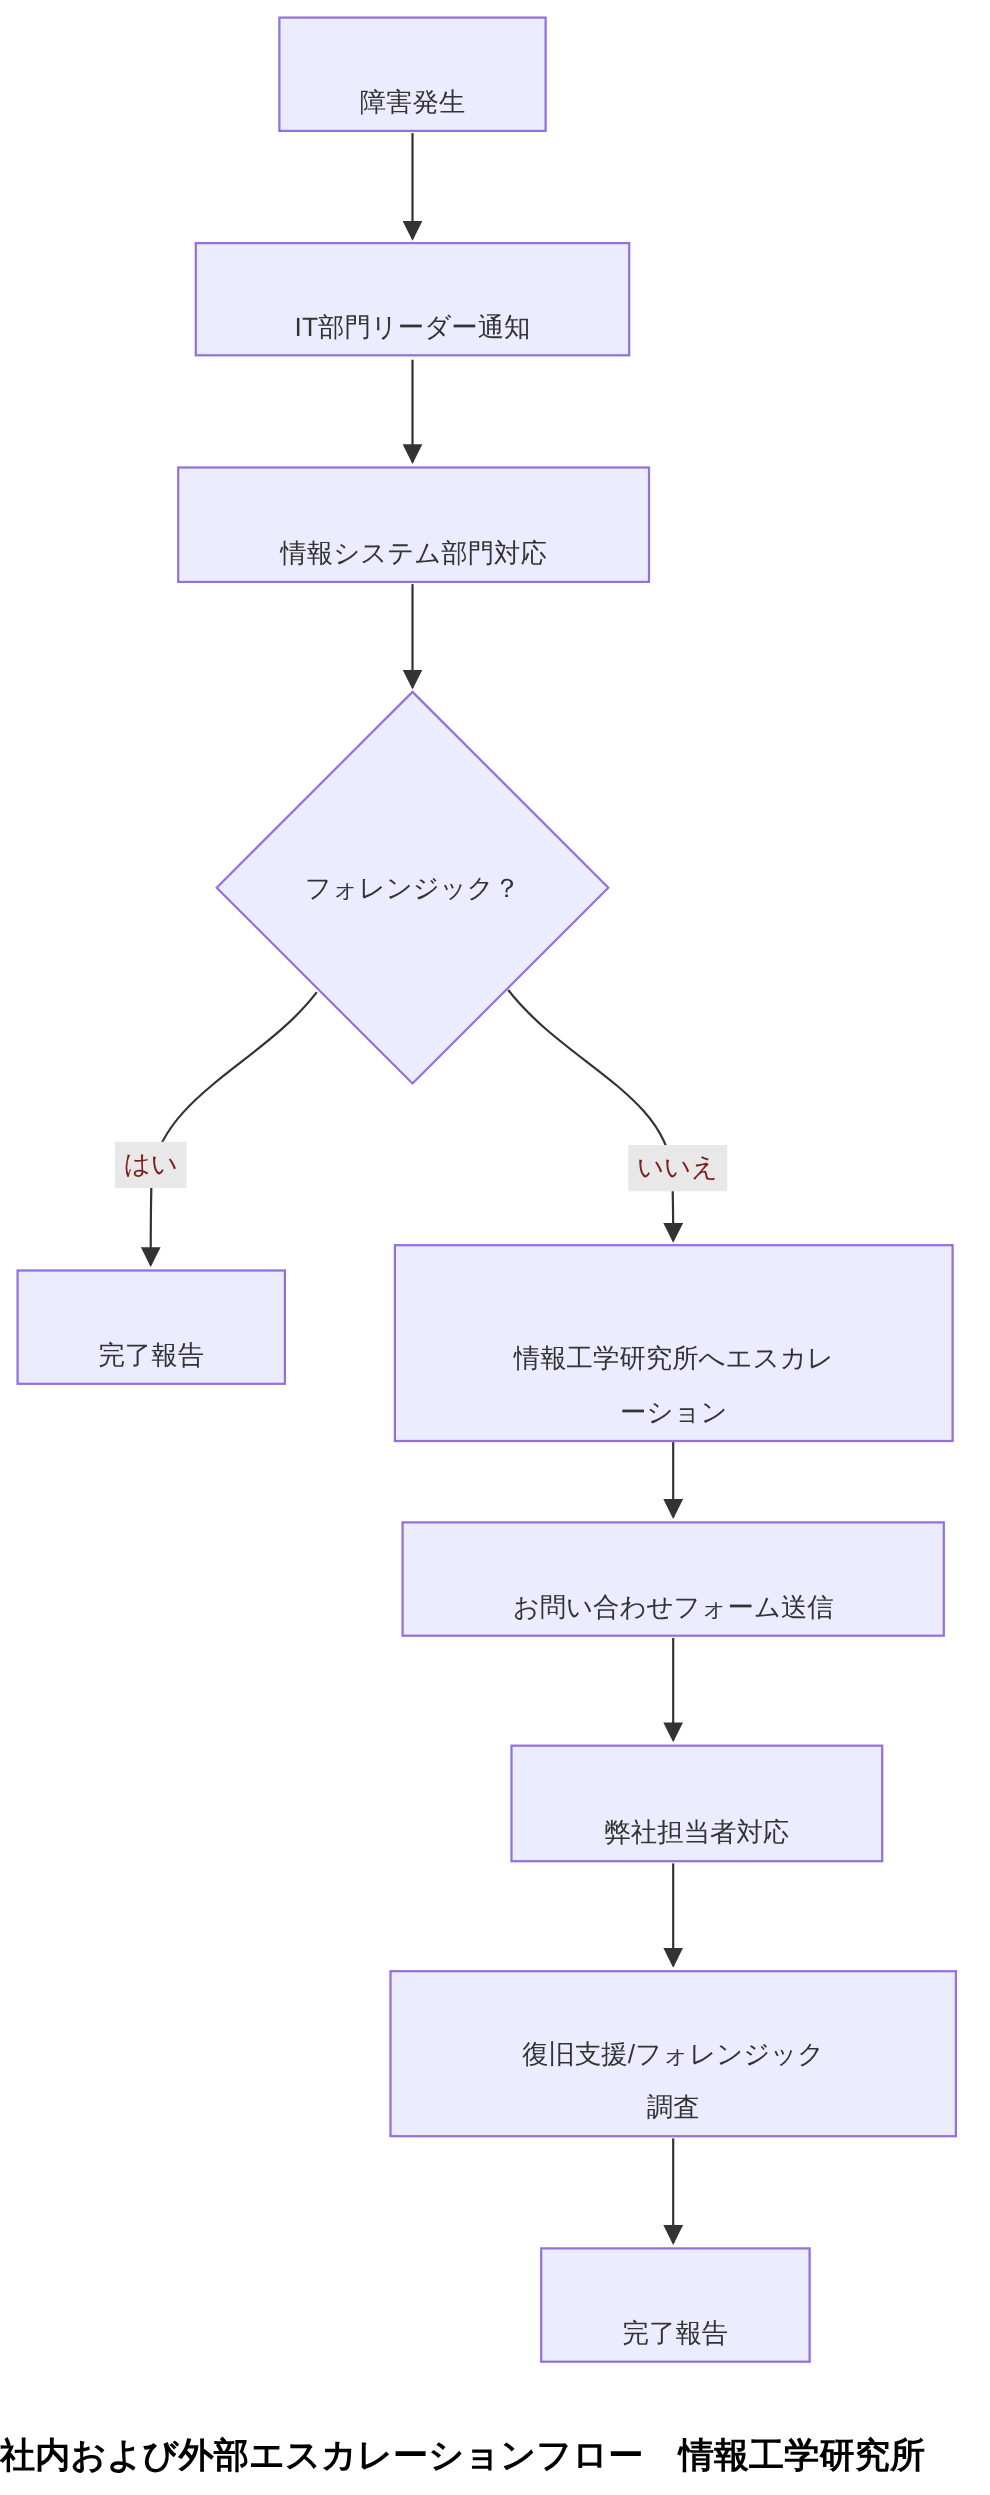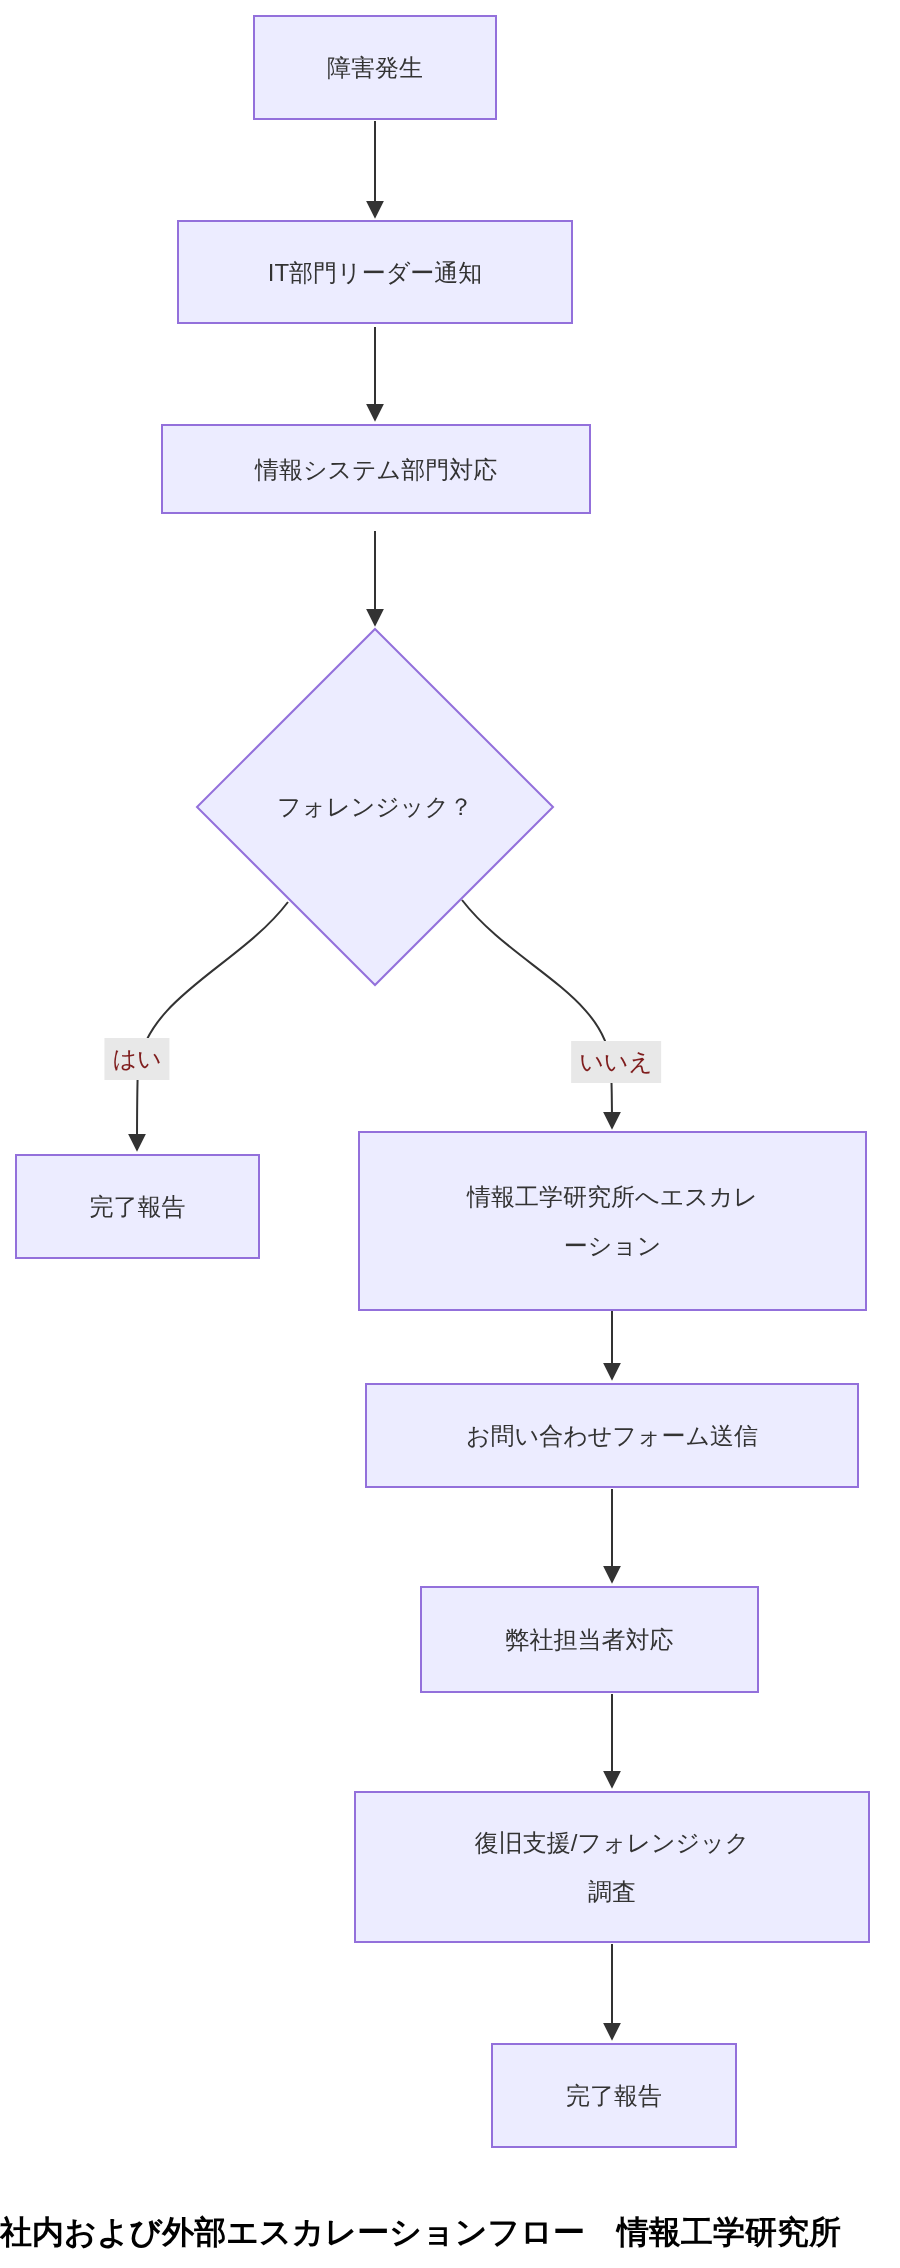--- a/index.html
+++ b/index.html
@@ -4,21 +4,21 @@
 <style>
   html,body{margin:0;padding:0;background:#ffffff;}
   #stage{
     position:relative;width:900px;height:2268px;background:#ffffff;overflow:hidden;
     font-family:"Liberation Sans","DejaVu Sans",sans-serif;
   }
   #edge-layer{position:absolute;left:0;top:0;width:900px;height:2268px;}
   .node{
     position:absolute;box-sizing:border-box;
     background:#ECECFF;border:2px solid #9370DB;
-    display:flex;flex-direction:column;align-items:center;justify-content:center;
+    display:flex;flex-direction:column;align-items:center;justify-content:flex-end;
     color:#333333;font-size:24px;line-height:49px;text-align:center;
   }
   .node .line{display:block;}
   .diamond-label{
     position:absolute;left:375px;top:807px;transform:translate(-50%,-50%);
     color:#333333;font-size:24px;white-space:nowrap;
   }
   .edge-label{
     position:absolute;transform:translate(-50%,-50%);
     background:#e8e8e8;color:#7f1d1d;font-size:24px;line-height:1;
@@ -60,21 +60,21 @@
   </svg>
 
   <div class="node" style="left:253px;top:15px;width:244px;height:105px;">
     <span class="line">障害発生</span>
   </div>
 
   <div class="node" style="left:177px;top:220px;width:396px;height:104px;">
     <span class="line">IT部門リーダー通知</span>
   </div>
 
-  <div class="node" style="left:161px;top:424px;width:430px;height:90px;">
+  <div class="node" style="left:161px;top:424px;width:430px;height:106px;">
     <span class="line">情報システム部門対応</span>
   </div>
 
   <div class="diamond-label">フォレンジック？</div>
 
   <div class="edge-label" style="left:137px;top:1059px;">はい</div>
 
   <div class="edge-label" style="left:616px;top:1062px;">いいえ</div>
 
   <div class="node" style="left:15px;top:1154px;width:245px;height:105px;">
@@ -83,21 +83,21 @@
 
   <div class="node" style="left:358px;top:1131px;width:509px;height:180px;">
     <span class="line">情報工学研究所へエスカレ</span>
     <span class="line">ーション</span>
   </div>
 
   <div class="node" style="left:365px;top:1383px;width:494px;height:105px;">
     <span class="line">お問い合わせフォーム送信</span>
   </div>
 
-  <div class="node" style="left:420px;top:1586px;width:339px;height:107px;">
+  <div class="node" style="left:464px;top:1586px;width:339px;height:107px;">
     <span class="line">弊社担当者対応</span>
   </div>
 
   <div class="node" style="left:354px;top:1791px;width:516px;height:152px;">
     <span class="line">復旧支援/フォレンジック</span>
     <span class="line">調査</span>
   </div>
 
   <div class="node" style="left:491px;top:2043px;width:246px;height:105px;">
     <span class="line">完了報告</span>

